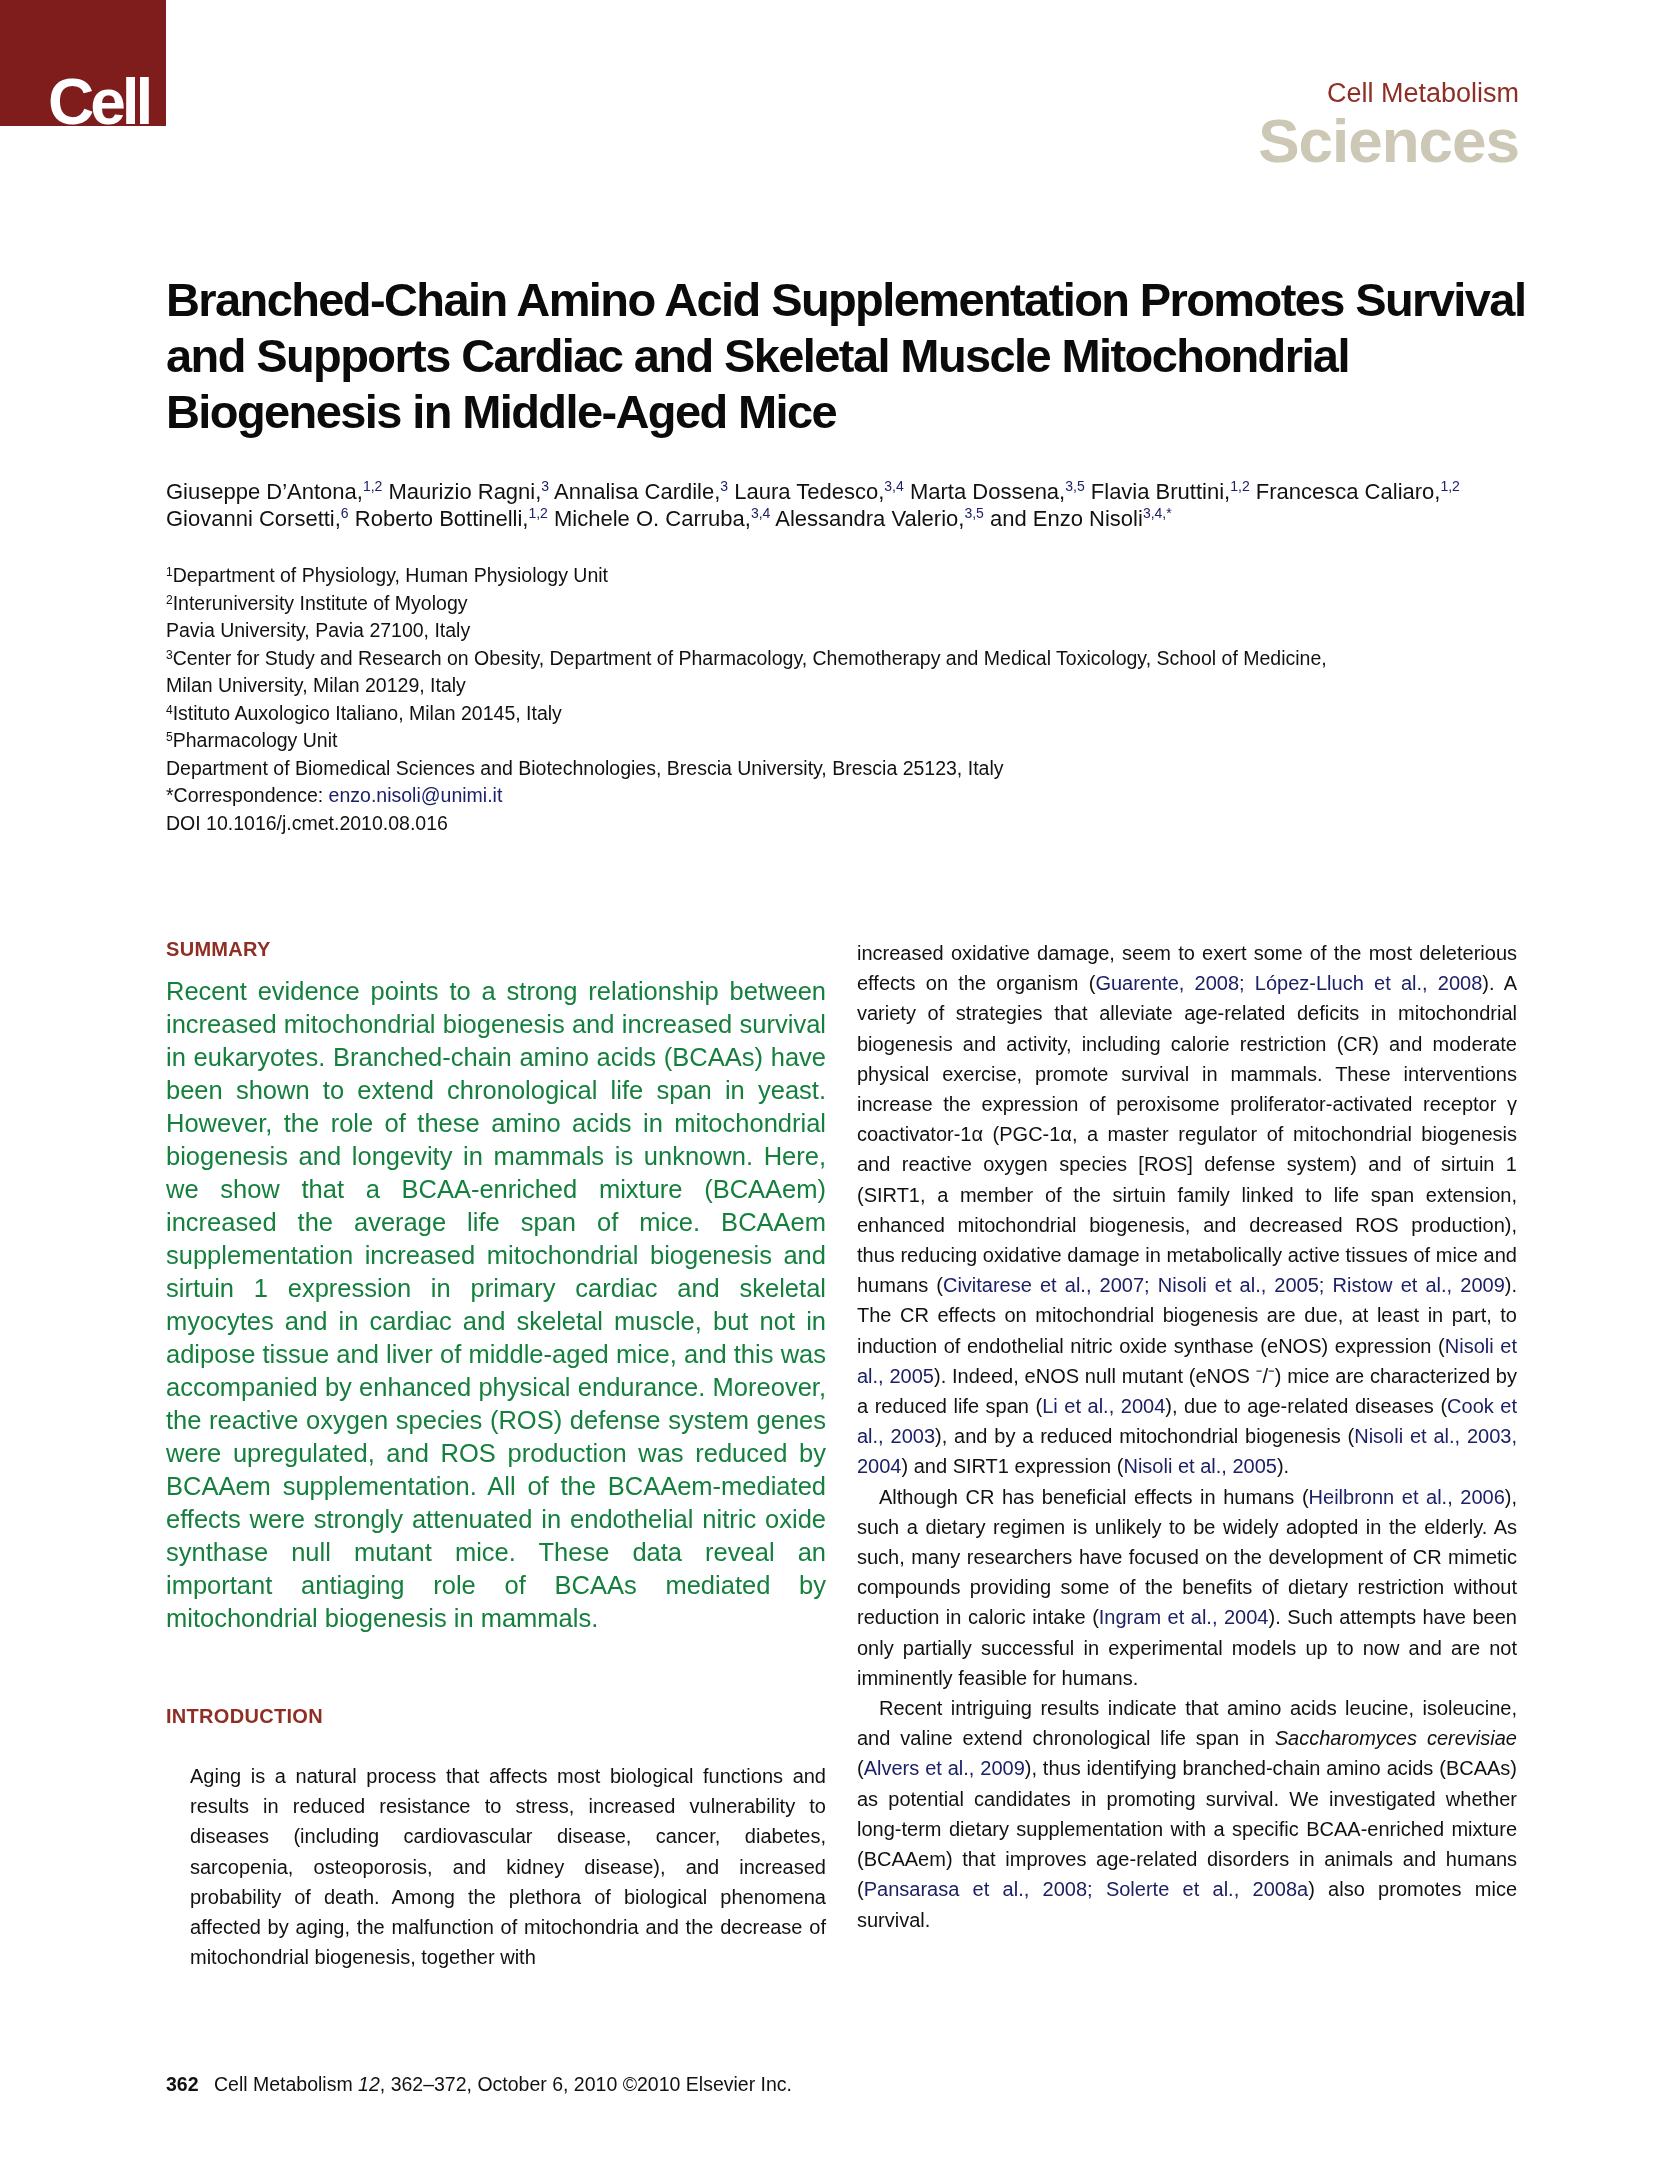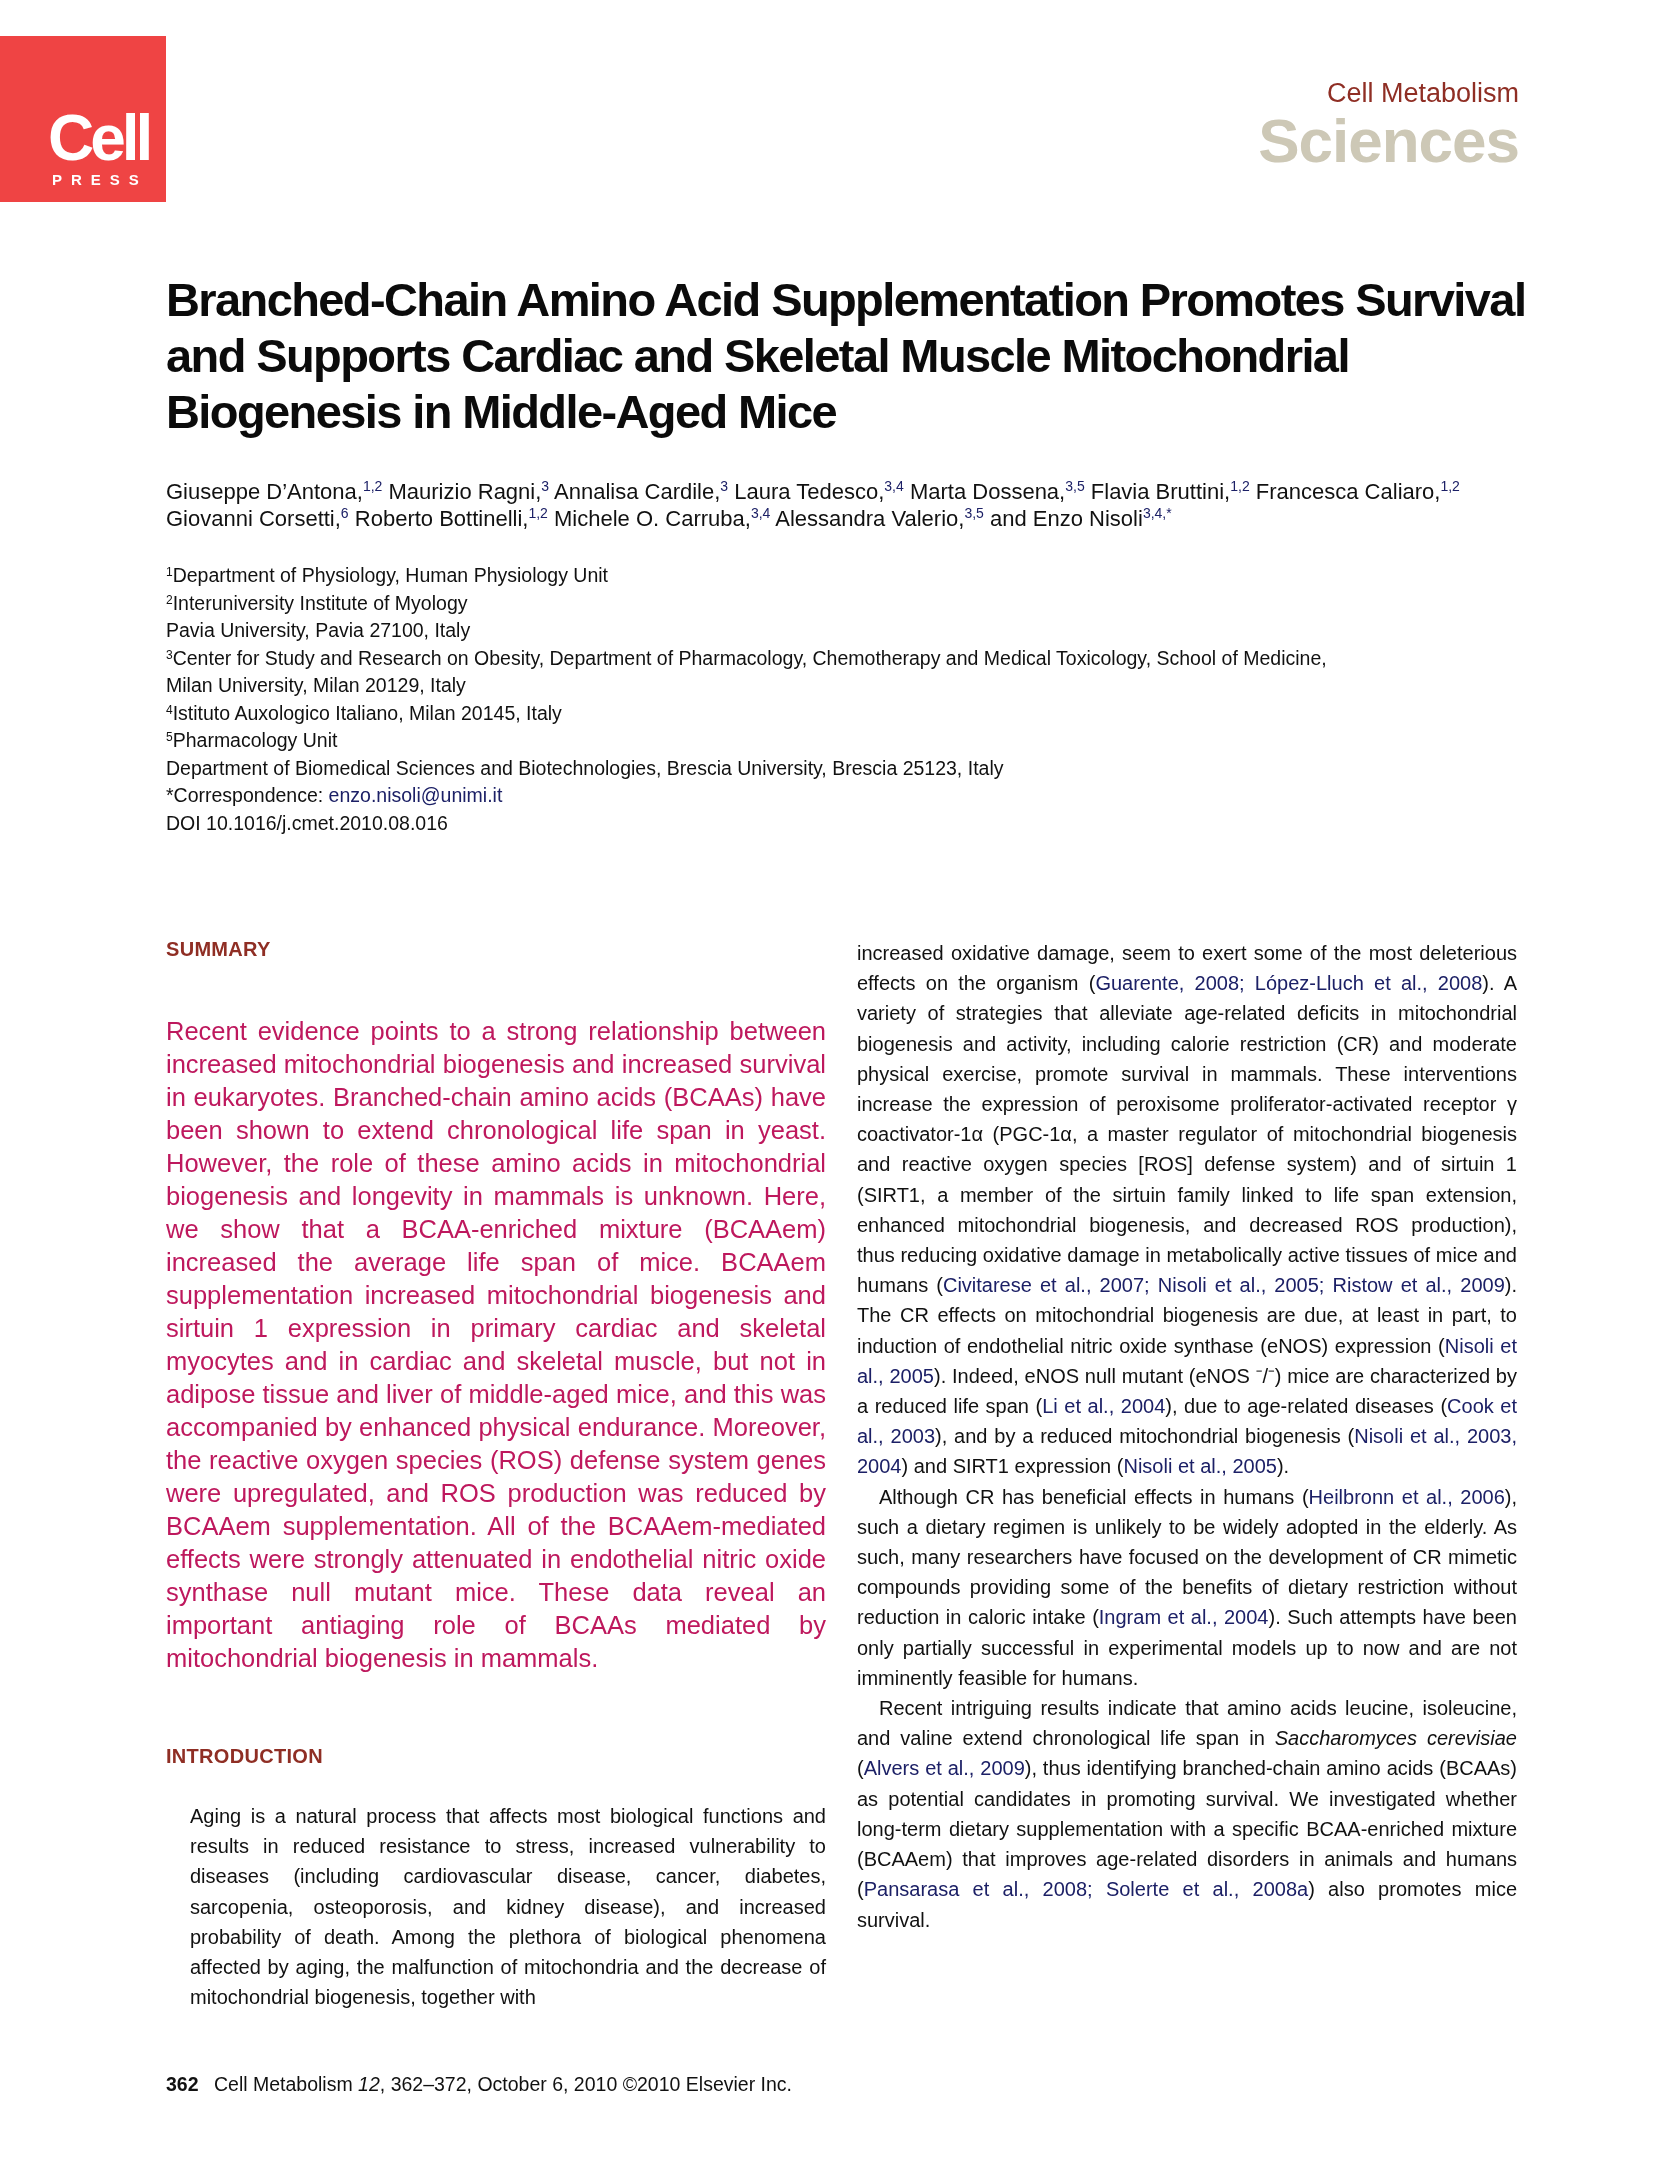--- a/index.html
+++ b/index.html
@@ -1,33 +1,33 @@
 <!DOCTYPE html>
 <html><head>
 <meta charset="utf-8">
 <style>
   html, body { margin: 0; padding: 0; background: #ffffff; }
   body { width: 1675px; height: 2175px; position: relative; overflow: hidden;
          font-family: "Liberation Sans", sans-serif; color: #111111; }
-  .logo { position: absolute; left: 0; top: 0; width: 166px; height: 166px; background: #ef4444; margin-top: 36px; }
+  .logo { position: absolute; left: 0; top: 0; width: 166px; height: 126px; background: #7f1d1d; }
   .logo .cell { position: absolute; left: 48px; top: 70px; font-size: 64px; font-weight: bold; color: #ffffff; letter-spacing: -4px; line-height: 64px; }
   .logo .press { position: absolute; left: 52px; top: 136px; font-size: 15px; font-weight: bold; color: #ffffff; letter-spacing: 9px; line-height: 16px; }
   .journal { position: absolute; right: 156px; top: 78px; font-size: 27px; color: #8f2e24; text-align: right; }
   .article-kind { position: absolute; right: 156px; top: 106px; font-size: 62px; font-weight: bold; color: #cdc8b6; text-align: right; letter-spacing: -1px; line-height: 70px; }
   .title { position: absolute; left: 166px; top: 272px; width: 1380px; font-size: 47px; font-weight: bold; line-height: 56px; letter-spacing: -1.6px; color: #0b0b0b; }
   .authors { position: absolute; left: 166px; top: 478px; width: 1380px; font-size: 22px; line-height: 27px; color: #111; }
   .authors sup { font-size: 14px; color: #1c2066; vertical-align: 8px; line-height: 0; }
   .affils { position: absolute; left: 166px; top: 562px; width: 1380px; font-size: 19.5px; line-height: 27.5px; color: #111; }
   .affils .line { display: block; white-space: nowrap; }
   .affils sup { font-size: 12px; vertical-align: 6px; line-height: 0; }
   .link { color: #1c2066; }
   .col-left { position: absolute; left: 166px; top: 938px; width: 660px; }
   .col-right { position: absolute; left: 857px; top: 938px; width: 660px; }
   .heading { font-size: 20px; font-weight: bold; color: #8f2e24; letter-spacing: 0.3px; }
-  .summary-text { margin-top: 54px; font-size: 25.5px; line-height: 33px; text-align: justify; color: #be185d; }
+  .summary-text { margin-top: 14px; font-size: 25.5px; line-height: 33px; text-align: justify; color: #15803d; }
   .intro-heading { margin-top: 70px; }
   .body-text { font-size: 20px; line-height: 30.2px; text-align: justify; color: #111; }
   .body-text p { margin: 0; }
   .body-text p.indent { text-indent: 22px; }
   .intro-text { margin-top: 33px; margin-left: 24px; }
   .footer { position: absolute; left: 166px; top: 2073px; font-size: 19.5px; color: #111; }
   .footer .pg { font-weight: bold; margin-right: 10px; }
   em { font-style: italic; }
 </style>
 </head>

